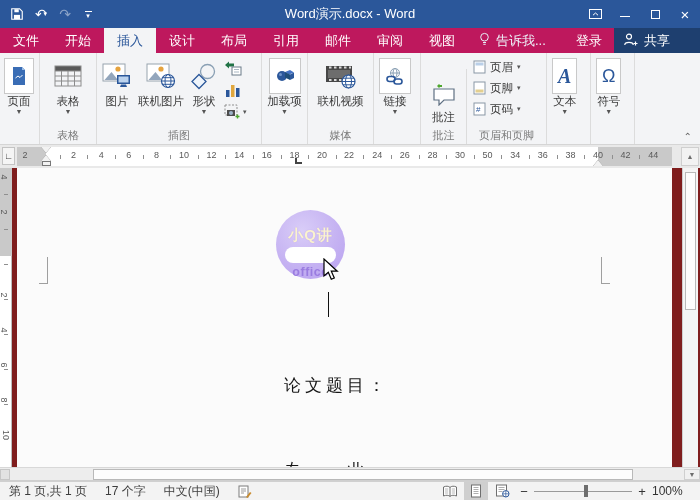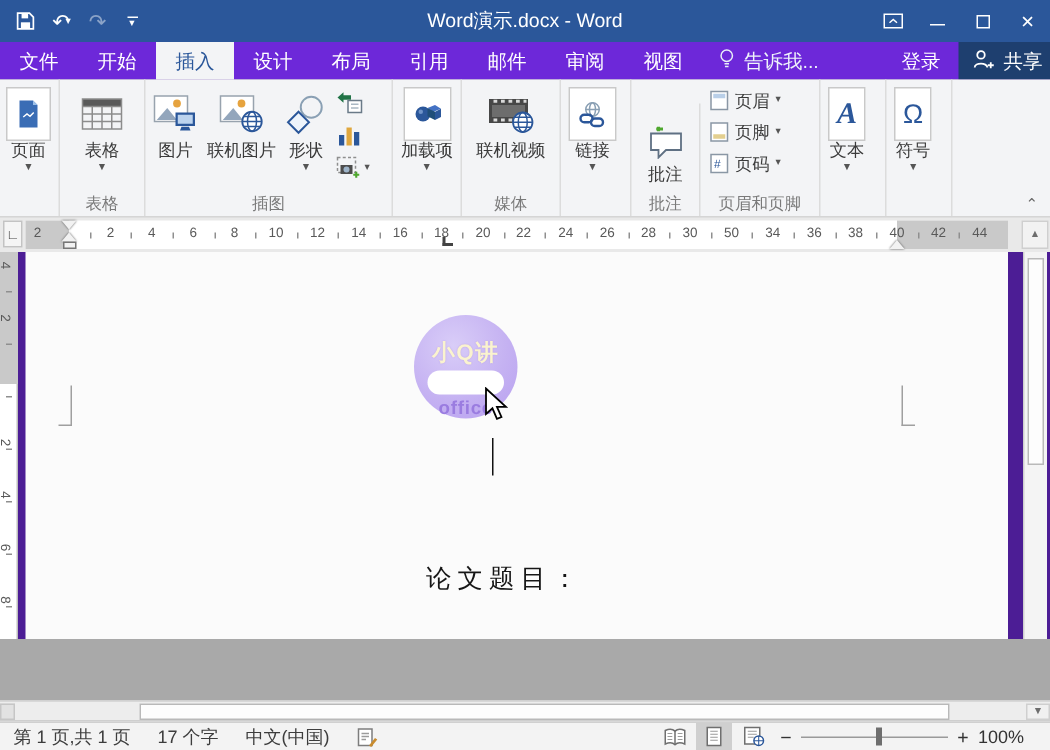--- a/index.html
+++ b/index.html
@@ -16,27 +16,27 @@
   .qat-more { display:flex; flex-direction:column; align-items:center; width:16px; line-height:4px; margin-left:2px; }
   .qat-more .bar { width:7px; border-top:1px solid #fff; margin-bottom:2px; }
   .qat-more .car { font-size:7px; }
   .t-title { position:absolute; left:0; right:0; text-align:center; font-size:13px; color:#fff; pointer-events:none; }
   .win-controls { margin-left:auto; display:flex; align-items:center; height:28px; }
   .win-btn { width:30px; height:28px; display:flex; align-items:center; justify-content:center; color:#fff; font-size:13px; }
   .max-box { width:9px; height:9px; border:1px solid #fff; }
   .min-bar { width:10px; border-top:1px solid #fff; margin-top:5px; }
 
   
-  .tabrow { position:absolute; left:0; top:28px; width:700px; height:25px; background:#6d28d9; display:flex; align-items:flex-start; }
+  .tabrow { position:absolute; left:0; top:28px; width:700px; height:25px; background:#be185d; display:flex; align-items:flex-start; }
   .tab { padding:5px 13px 5px; color:#fff; font-size:13px; height:25px; display:flex; align-items:center; cursor:default; }
   .tab.active { background:#f3f4f6; color:#2b579a; }
   .tellme { display:flex; align-items:center; gap:5px; color:#eef3fa; font-size:13px; padding:0 10px; height:25px; }
   .tr-spacer { flex:1; }
   .signin { color:#fff; font-size:13px; padding:0 12px; height:25px; display:flex; align-items:center; }
-  .share { background:#1e3f6f; color:#fff; font-size:13px; height:25px; display:flex; align-items:center; gap:5px; padding:0 5px 0 9px; }
+  .share { background:#1e3f6f; color:#fff; font-size:13px; height:25px; display:flex; align-items:center; gap:5px; padding:0 30px 0 9px; }
 
   
   .ribbon { position:absolute; left:0; top:53px; width:700px; height:92px; background:#f3f4f6; border-bottom:1px solid #d5d5d5; display:flex; }
   .rgroup { position:relative; border-right:1px solid #dcdcdc; padding:3px 2px 16px; display:flex; align-items:flex-start; }
   .glabel { position:absolute; bottom:1px; left:0; right:0; text-align:center; font-size:11px; color:#7a7a7a; white-space:nowrap; }
   .bigbtn { display:flex; flex-direction:column; align-items:center; justify-content:flex-start; padding:2px 3px; color:#3b3b3b; font-size:11.5px; line-height:14px; text-align:center; }
   .bigbtn .ic { height:36px; display:flex; align-items:center; justify-content:center; }
   .bigbtn .ic.framed { background:#fff; border:1px solid #c9c9c9; padding:2px 5px; }
   .caret-dn { font-size:7px; color:#555; line-height:8px; }
   .minicol { display:flex; flex-direction:column; justify-content:flex-start; gap:5px; padding:3px 3px; }
@@ -53,21 +53,21 @@
   .hr-grey-r { position:absolute; left:581px; top:0; right:0; height:19px; background:#c9c9c9; }
   .rnum { position:absolute; top:3px; transform:translateX(-50%); font-size:9px; color:#595959; }
   .rtick { position:absolute; top:8px; width:1px; height:4px; background:#8f8f8f; }
   .ind-first { position:absolute; left:24px; top:0; width:0; height:0; border-left:5px solid transparent; border-right:5px solid transparent; border-top:6px solid #f2f2f2; filter:drop-shadow(0 0 0.6px #555); }
   .ind-hang { position:absolute; left:24px; bottom:5px; width:0; height:0; border-left:5px solid transparent; border-right:5px solid transparent; border-bottom:6px solid #f2f2f2; filter:drop-shadow(0 0 0.6px #555); }
   .ind-box { position:absolute; left:24.5px; bottom:0; width:9px; height:5px; background:#f2f2f2; border:1px solid #777; }
   .ind-right { position:absolute; left:576px; bottom:0; width:0; height:0; border-left:5px solid transparent; border-right:5px solid transparent; border-bottom:6px solid #f2f2f2; filter:drop-shadow(0 0 0.6px #555); }
   .tabstop { position:absolute; left:278px; bottom:2px; width:7px; height:6px; border-left:2px solid #444; border-bottom:2px solid #444; }
 
   
-  .docarea { position:absolute; left:0; top:168px; width:700px; height:258px; background:#4c1d95; overflow:hidden; }
+  .docarea { position:absolute; left:0; top:168px; width:700px; height:299px; background:#7f1d1d; overflow:hidden; }
   .vruler { position:absolute; left:0; top:0; width:12px; height:299px; background:#fff; border-right:1px solid #bdbdbd; }
   .vr-grey-top { position:absolute; left:0; top:0; width:12px; height:88px; background:#c9c9c9; }
   .vnum { position:absolute; left:1px; transform:rotate(90deg); font-size:9px; color:#595959; }
   .vtick { position:absolute; left:4px; width:4px; height:1px; background:#8f8f8f; }
   .page { position:absolute; left:17px; top:0; width:655px; height:299px; background:#fbfbfb; }
   .cropmark-l { position:absolute; left:22px; top:89px; width:9px; height:27px; border-right:1px solid #9f9f9f; border-bottom:1px solid #9f9f9f; }
   .cropmark-r { position:absolute; left:584px; top:89px; width:9px; height:27px; border-left:1px solid #9f9f9f; border-bottom:1px solid #9f9f9f; }
   .logo { position:absolute; left:259px; top:42px; width:69px; height:69px; border-radius:50%; background:radial-gradient(circle at 38% 30%, #d9cdf8 0%, #c5b2f2 55%, #b79ff0 100%); display:flex; flex-direction:column; align-items:center; justify-content:center; gap:2px; }
   .logo-t1 { font-size:15px; font-weight:bold; color:#faf3cf; letter-spacing:1px; text-shadow:0 0 1px #b49be8; }
   .logo-pill { background:#fff; border-radius:9px; padding:0 7px; height:16px; display:flex; align-items:center; }

